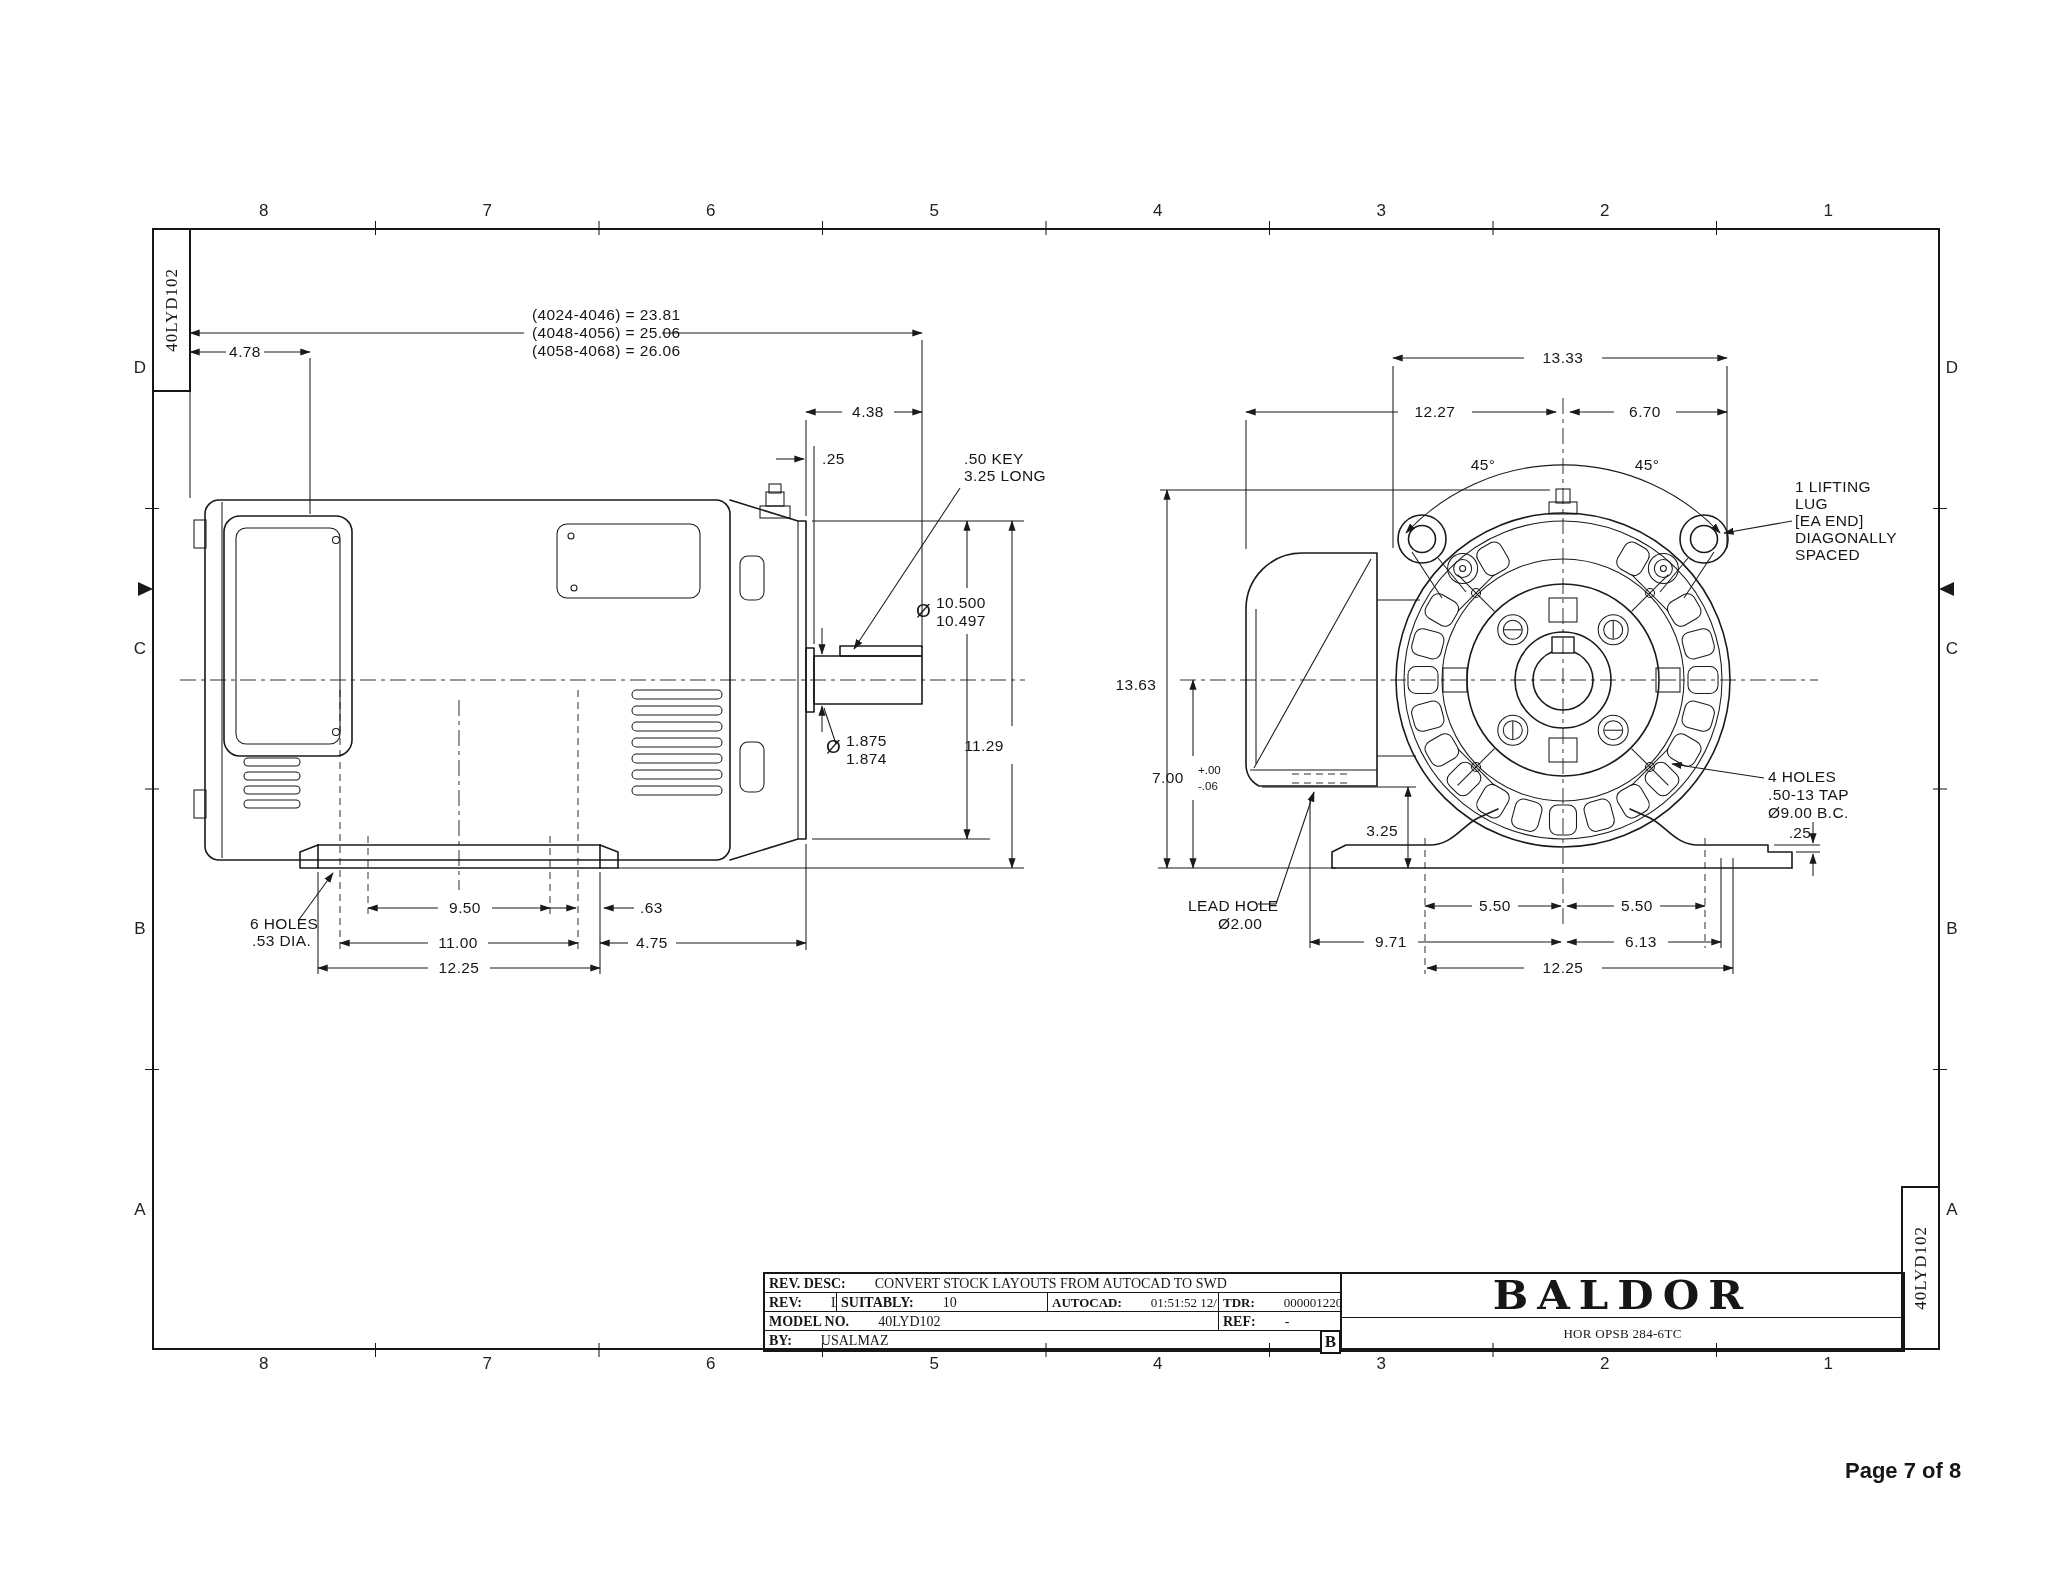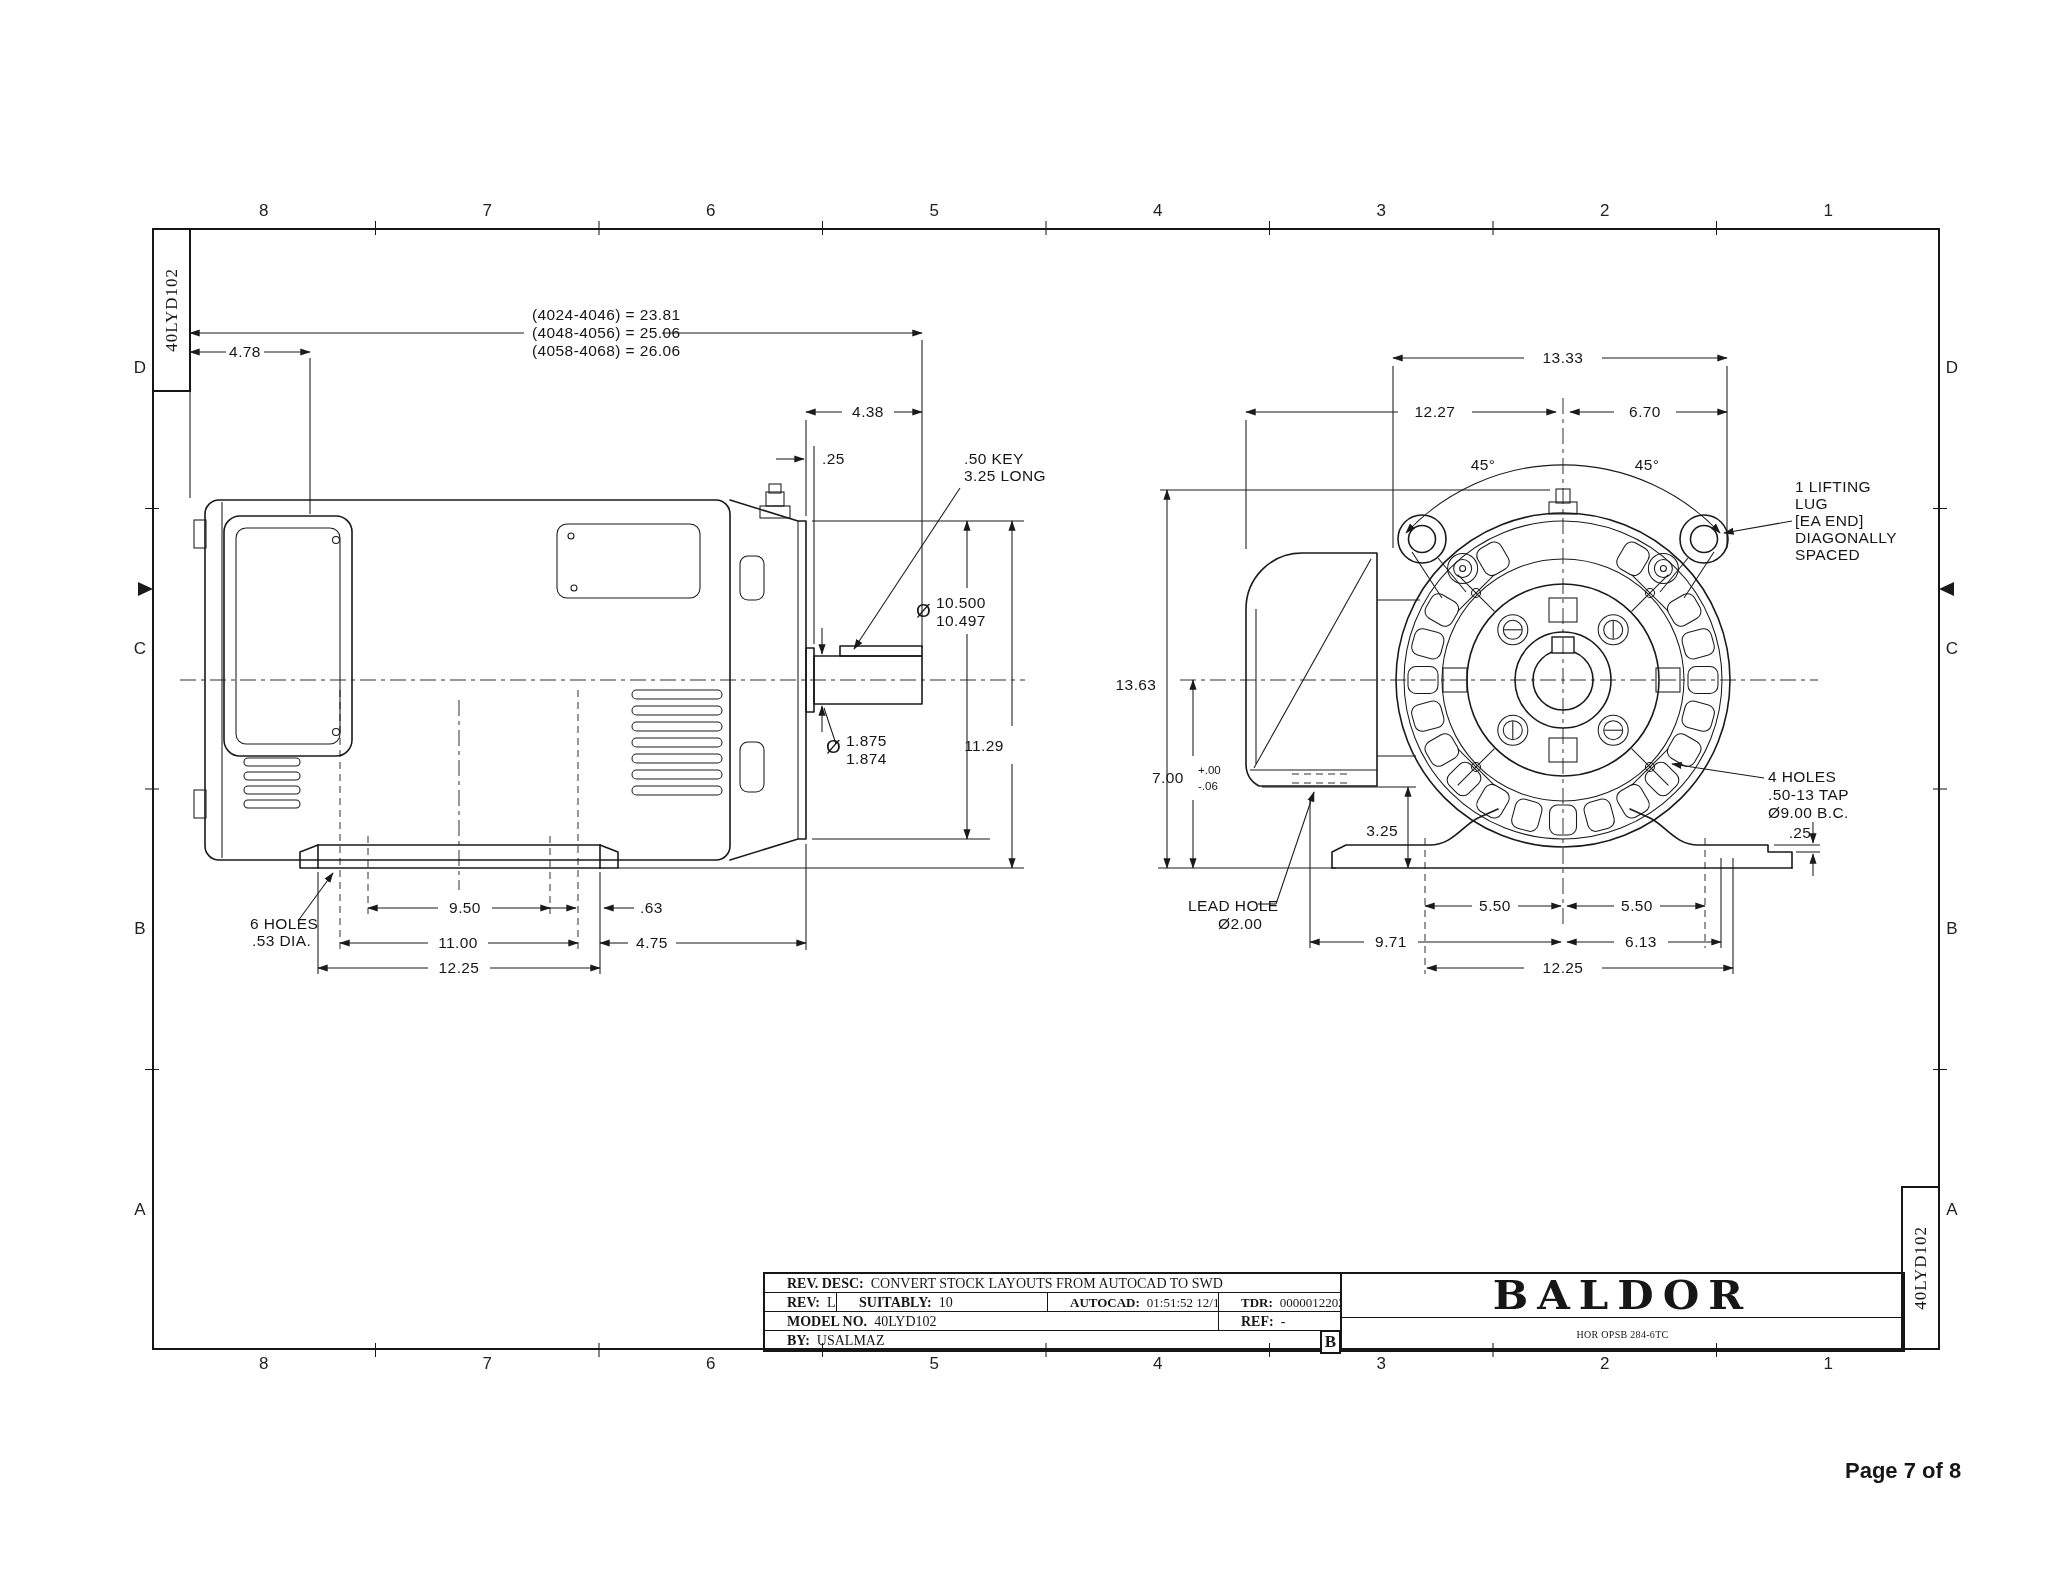--- a/index.html
+++ b/index.html
@@ -31,29 +31,29 @@
   text.dim{font-family:"Liberation Sans",sans-serif;font-size:15.5px;fill:#161616;letter-spacing:0.4px;}
   text.sm{font-family:"Liberation Sans",sans-serif;font-size:11.5px;fill:#161616;}
   text.dia{font-family:"Liberation Sans",sans-serif;font-size:19px;fill:#161616;}
   
   .tb{position:absolute;left:763px;top:1272px;width:1142px;height:80px;display:flex;
       font-family:"Liberation Serif",serif;font-size:14px;box-sizing:border-box;}
   .tb *{box-sizing:border-box;}
   .tb .left{width:577px;display:flex;flex-direction:column;border:2px solid #161616;border-right:none;}
   .tb .row{display:flex;flex:1;border-bottom:1.5px solid #161616;}
   .tb .row:last-child{border-bottom:none;}
-  .tb .cell{padding:1px 6px 0 22px;white-space:nowrap;overflow:hidden;border-right:1.5px solid #161616;
-            display:flex;align-items:center;}
+  .tb .cell{padding:1px 6px 0 4px;white-space:nowrap;overflow:hidden;border-right:1.5px solid #161616;
+            display:flex;align-items:center;gap:22px;}
   .tb .cell:last-child{border-right:none;}
   .tb .lbl{font-weight:bold;margin-right:7px;}
   .tb .right{width:565px;border:2px solid #161616;display:flex;flex-direction:column;}
   .brandcell{flex:1.35;display:flex;align-items:center;justify-content:center;border-bottom:1.5px solid #161616;}
   .brand{font-family:"DejaVu Serif",serif;font-weight:900;font-size:42px;letter-spacing:9px;
          transform:scaleY(0.92);line-height:1;}
-  .desccell{flex:1;display:flex;align-items:center;justify-content:center;font-size:10px;letter-spacing:0.3px;}
+  .desccell{flex:1;display:flex;align-items:center;justify-content:center;font-size:13px;letter-spacing:0.3px;}
   .sizebox{position:absolute;left:557px;top:58px;width:21px;height:24px;border:2.5px solid #161616;
            background:#fff;display:flex;align-items:center;justify-content:center;
            font-weight:bold;font-size:17px;font-family:"Liberation Serif",serif;}
   .disclaimer{position:absolute;left:900px;top:1247px;width:915px;text-align:right;
               font-family:"Liberation Serif",serif;font-size:12.5px;letter-spacing:0.1px;white-space:nowrap;}
   
   .ftl{position:absolute;left:75px;top:1468px;font-size:22px;font-weight:bold;letter-spacing:0.2px;}
   .ftr{position:absolute;left:1845px;top:1458px;font-size:22px;font-weight:bold;}
 </style>
 </head>

